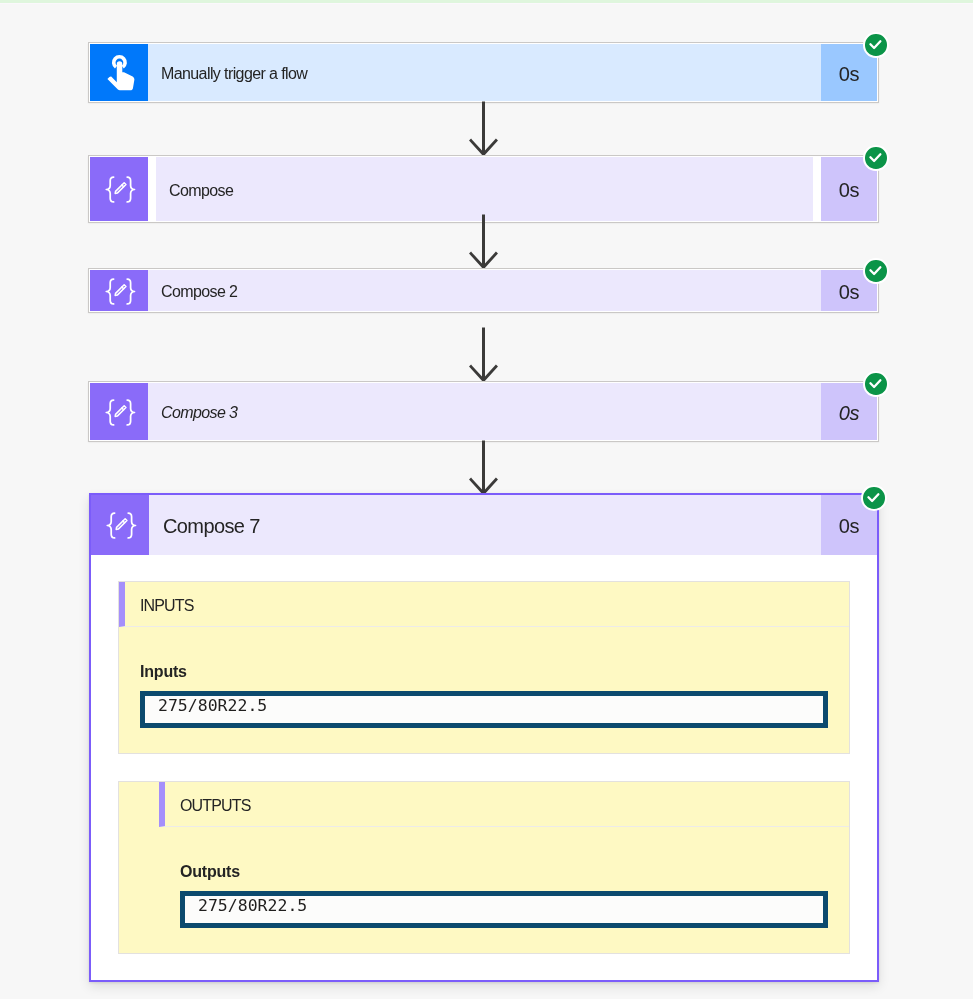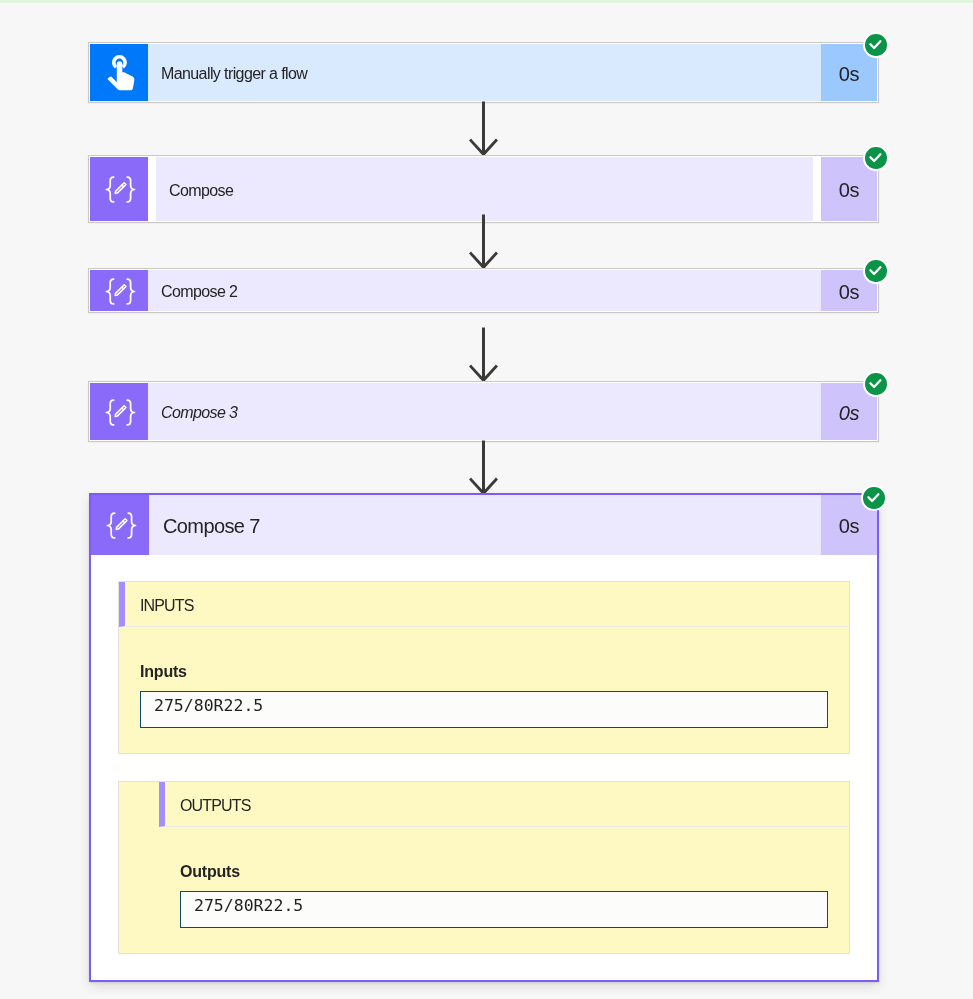--- a/index.html
+++ b/index.html
@@ -84,21 +84,21 @@
     display:flex;align-items:center;height:45px;box-sizing:border-box;
     border-bottom:1px solid #edebe9;
     border-left:6px solid #a58ffb;
     padding-left:15px;padding-top:3px;
     font-size:16px;color:#242424;letter-spacing:-0.85px;
   }
   .sec-body{padding:0 20px 0 20px;height:126px;box-sizing:border-box;position:relative;}
   .field-label{font-size:16px;font-weight:bold;color:#242424;position:absolute;left:21px;top:36px;letter-spacing:-0.2px;}
   .field-box{
     position:absolute;left:21px;top:64px;right:21px;
-    border:1px solid #0c4a6e;background:#fcfcfb;
+    border:5px solid #0c4a6e;background:#fcfcfb;
     height:37px;box-sizing:border-box;
     display:flex;align-items:center;padding-left:13px;padding-bottom:9px;
     font-family:"DejaVu Sans Mono", monospace;
     font-size:16.5px;color:#201f1e;
   }
 </style>
 </head>
 <body>
 
 <div class="topband"></div>

